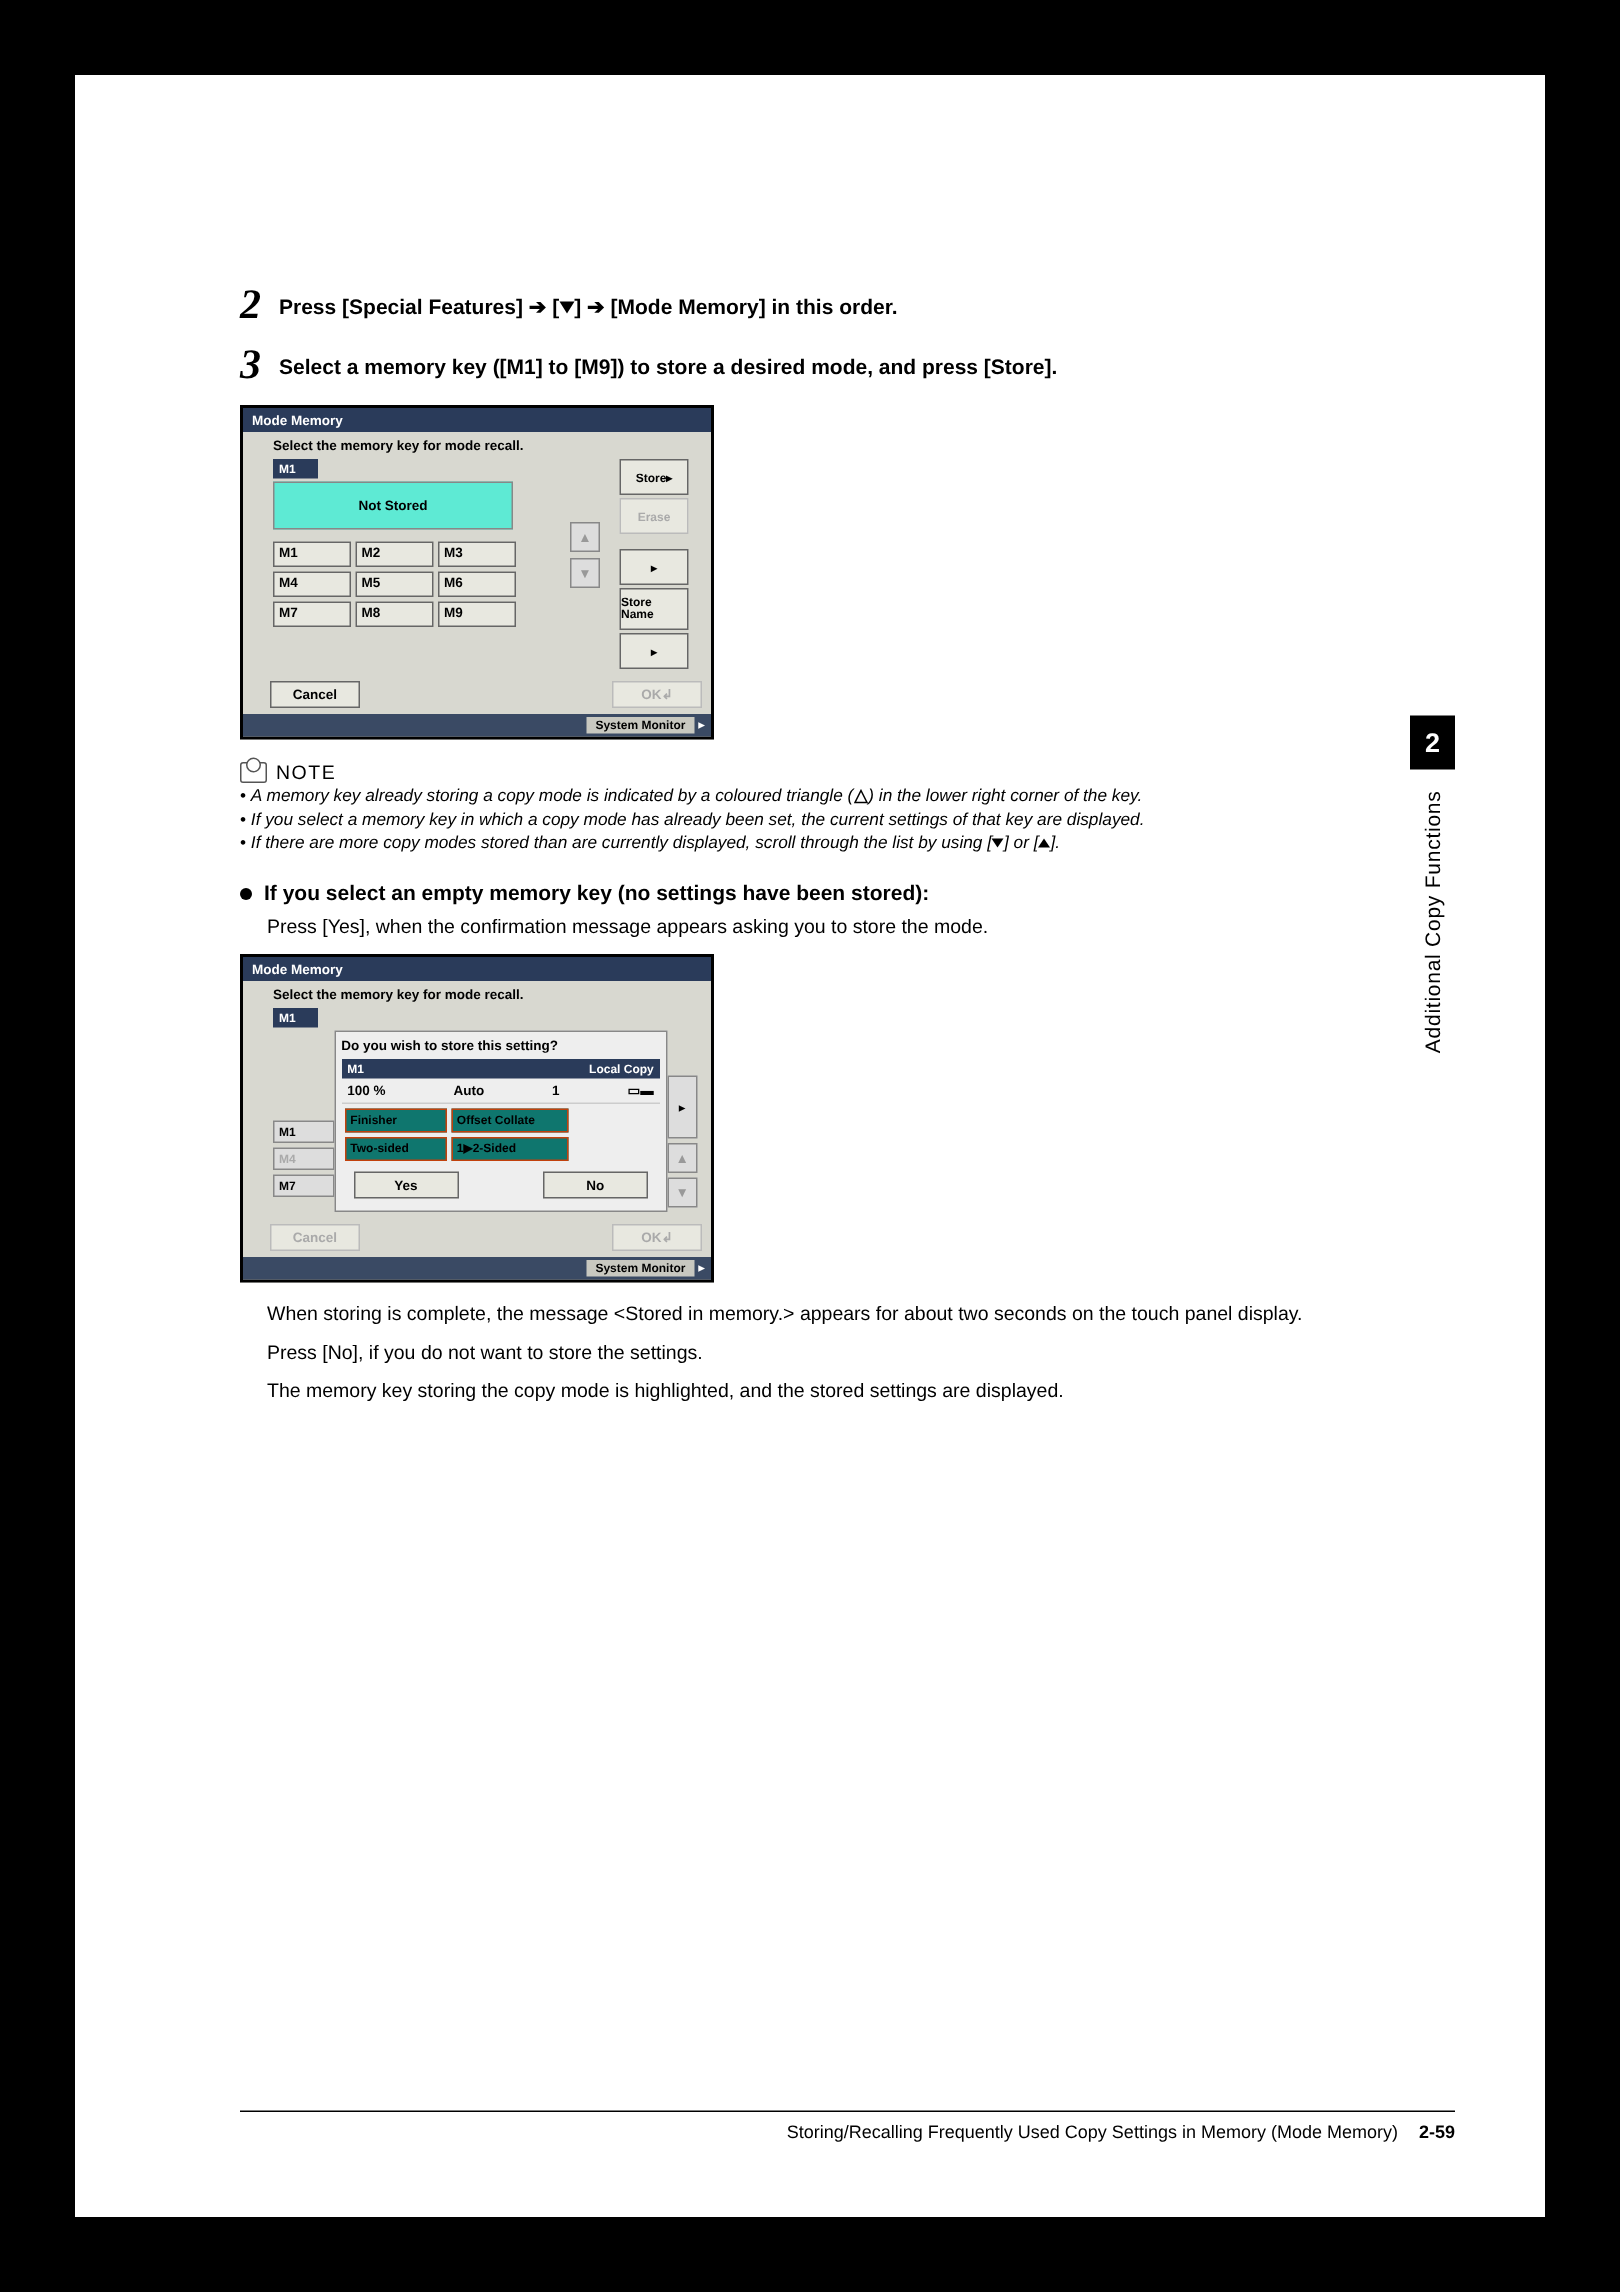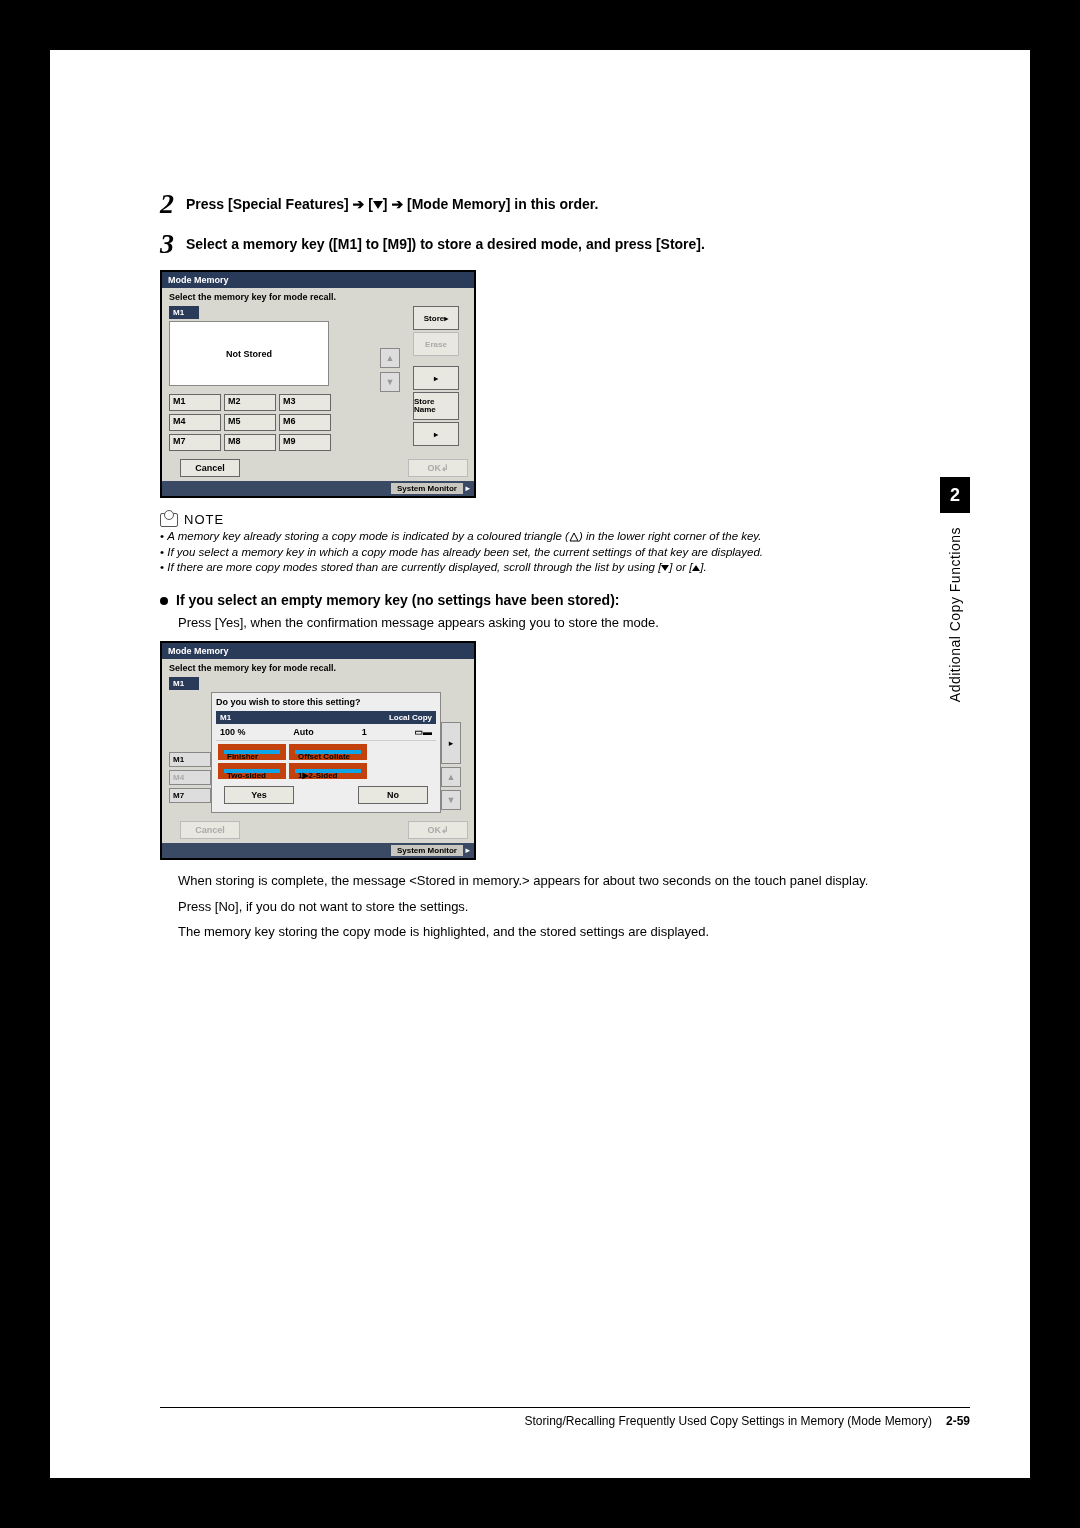--- a/index.html
+++ b/index.html
@@ -67,21 +67,21 @@
       font-family: Liberation Sans, sans-serif;
     }
     .ss-header {
       background: #2a3b5a;
       color: #fff;
       padding: 3px 6px;
       font-weight: bold;
       font-size: 9px;
     }
     .ss-body {
-      padding: 4px 6px 2px 7px;
+      padding: 4px 6px 2px 20px;
     }
     .ss-subheader {
       font-weight: bold;
       font-size: 9px;
       margin-bottom: 4px;
     }
     .ss-main {
       display: flex;
       gap: 4px;
     }
@@ -99,22 +99,22 @@
       background: #2a3b5a;
       color: #fff;
       width: 30px;
       padding: 2px 4px;
       font-weight: bold;
       font-size: 8px;
       margin-bottom: 2px;
     }
     .preview-box {
       border: 1px solid #888;
-      background: #ffffff;
-      height: 65px;
+      background: #5eead4;
+      height: 32px;
       width: 160px;
       display: flex;
       align-items: center;
       justify-content: center;
       font-weight: bold;
       font-size: 9px;
       margin-bottom: 8px;
     }
     .key-grid {
       display: grid;
@@ -220,22 +220,22 @@
       font-size: 9px;
       border-bottom: 1px solid #ccc;
     }
     .opt-grid {
       display: grid;
       grid-template-columns: 68px 78px;
       gap: 3px;
       padding: 3px 2px;
     }
     .opt-btn {
-      border: 6px solid #c2410c;
-      background: #0ea5e9;
+      border: 1px solid #c2410c;
+      background: #0f766e;
       font-size: 8px;
       font-weight: bold;
       padding: 2px 3px;
       height: 16px;
     }
     .yn-row {
       display: flex;
       gap: 50px;
       padding: 4px 8px;
       justify-content: space-between;

